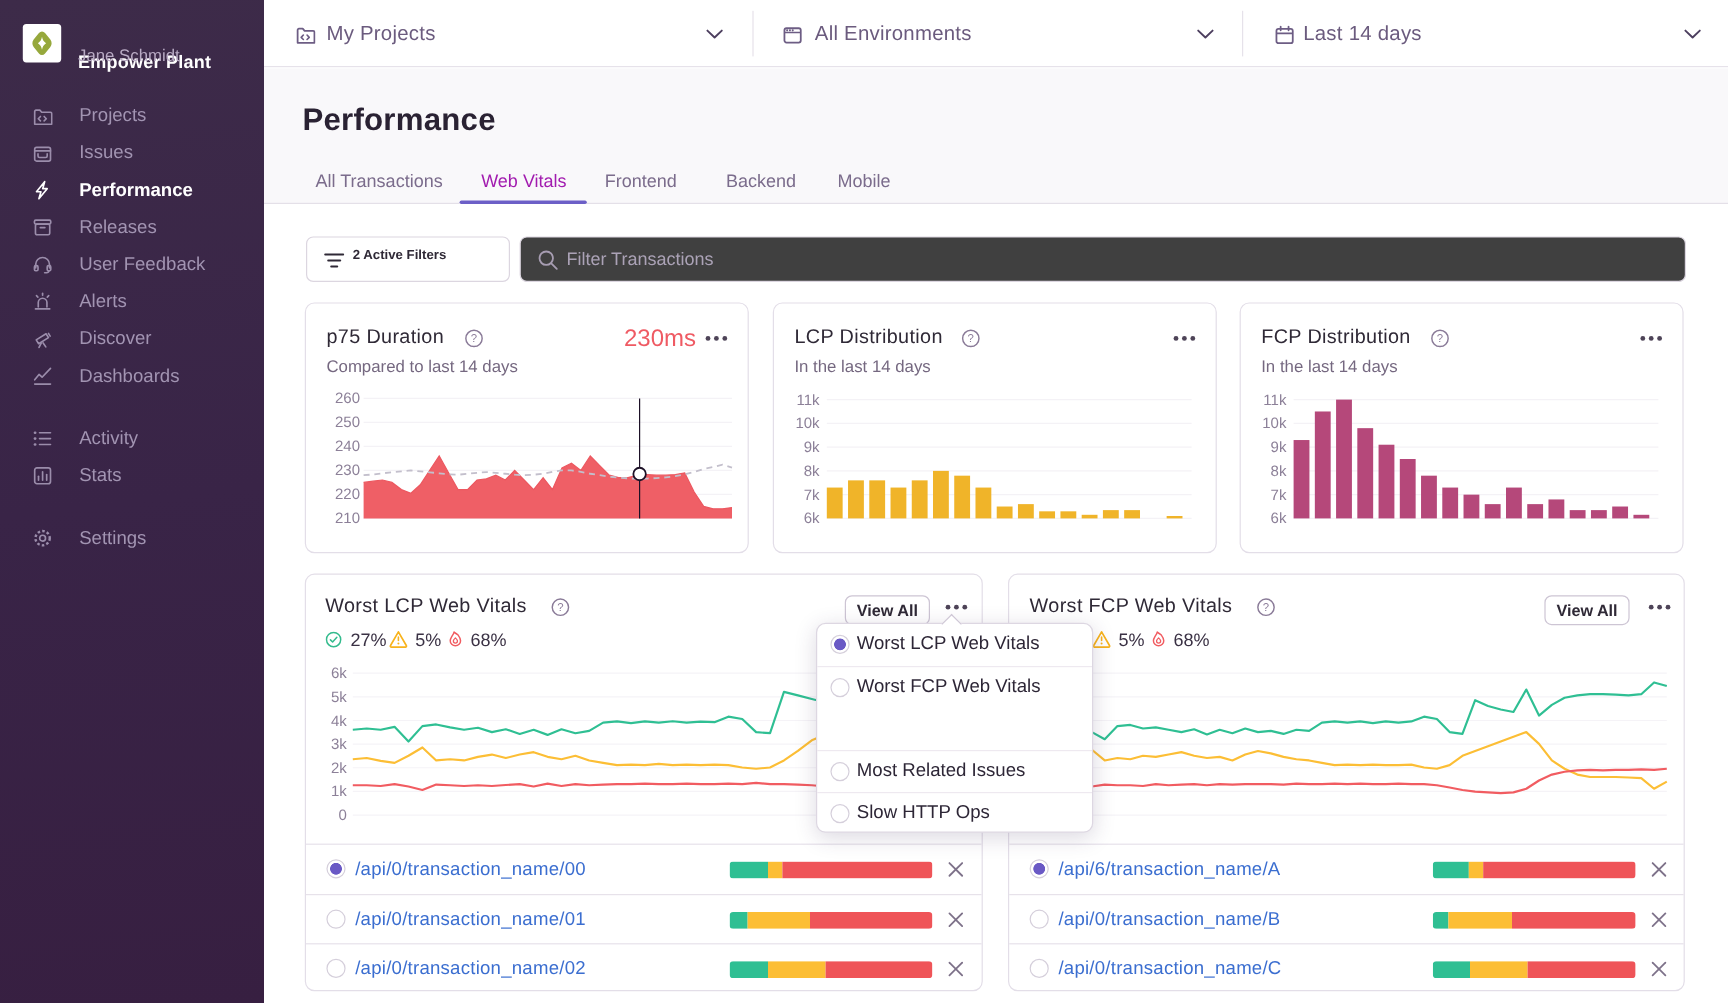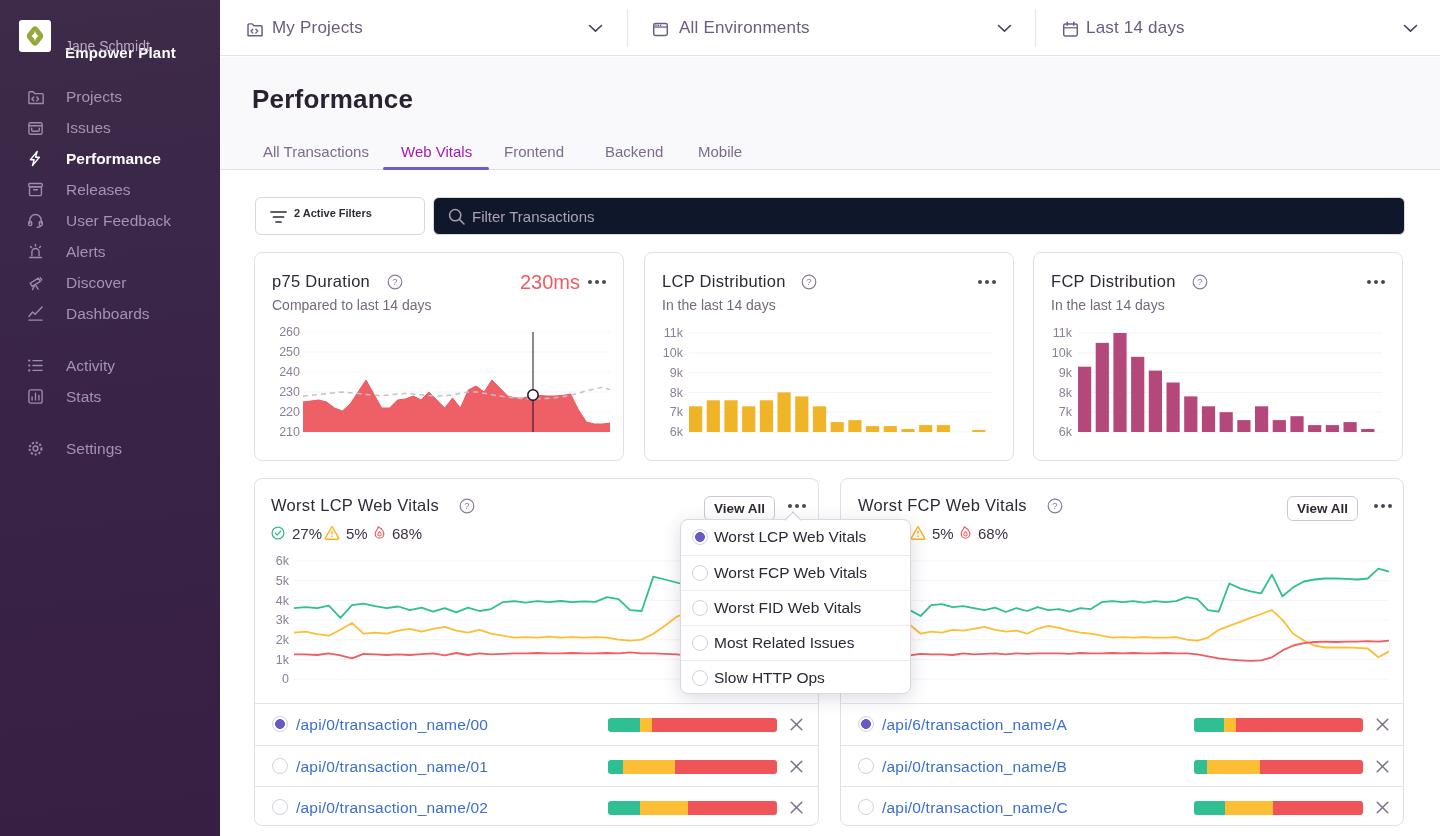--- a/index.html
+++ b/index.html
@@ -26,21 +26,21 @@
 #header { position:absolute; left:220px; top:57px; width:1220px; height:113px; background:#f9f8fa; border-bottom:1px solid #e4e0e8; }
 #h1 { position:absolute; left:32px; top:27px; font-size:26px; font-weight:bold; color:#2a2233; letter-spacing:.2px; }
 #viewtrends { position:absolute; right:28px; top:21px; width:124px; height:39px; background:#6a5bc6; border:1px solid #5242ad; border-radius:6px; color:#fff; font-size:15.5px; font-weight:bold; text-align:center; line-height:37px; box-shadow:0 2px 3px rgba(40,30,70,.12); }
 .tab { position:absolute; top:86px; font-size:15px; color:#7b6c8c; }
 .tab.active { color:#a21caf; }
 #tabline { position:absolute; left:163px; top:110px; width:106px; height:3px; background:#6c5fc7; border-radius:2px; }
 
 #content { position:absolute; left:220px; top:170px; width:1220px; height:666px; background:#fff; }
 #filterbtn { position:absolute; left:35px; top:27px; width:170px; height:38px; background:#fff; border:1px solid #dcd6e0; border-radius:6px; }
 #filterbtn .txt { position:absolute; left:38px; top:9px; font-size:11px; font-weight:bold; color:#2f2936; }
-#searchbox { position:absolute; left:213px; top:27px; width:972px; height:38px; background:#0f172a; border:1px solid #dcd6e0; border-radius:6px; }
+#searchbox { position:absolute; left:213px; top:27px; width:972px; height:38px; background:#404040; border:1px solid #dcd6e0; border-radius:6px; }
 #searchbox .ph { position:absolute; left:38px; top:10px; font-size:15px; color:#aba2b6; }
 .card { position:absolute; background:#fff; border:1px solid #e3dee8; border-radius:8px; }
 .ctitle { position:absolute; left:17px; top:19px; font-size:16.5px; font-weight:normal; color:#2f2936; letter-spacing:.3px; }
 .csub { position:absolute; left:17px; top:44px; font-size:14px; color:#756880; }
 .qm { position:absolute; }
 .chartsvg { position:absolute; left:0; top:0; }
 .axl { font-family:"Liberation Sans",sans-serif; font-size:12.5px; fill:#8c8098; }
 
 #card1 { left:34px; top:82px; width:370px; height:209px; }
 #card2 { left:424px; top:82px; width:370px; height:209px; }
@@ -545,24 +545,20 @@
 <div id="caret"></div>
 <div id="dropdown">
       <div class="item" style="top:0px;">
         <div class="radio sel" style="left:11px;top:9px;"></div>
         <div class="itxt">Worst LCP Web Vitals</div>
       </div>
       <div class="item" style="top:35px;">
         <div class="radio" style="left:11px;top:9px;"></div>
         <div class="itxt">Worst FCP Web Vitals</div>
       </div>
-      <div class="item" style="top:70px;">
-        <div class="radio" style="left:11px;top:9px;"></div>
-        <div class="itxt">Worst FID Web Vitals</div>
-      </div>
       <div class="item" style="top:105px;">
         <div class="radio" style="left:11px;top:9px;"></div>
         <div class="itxt">Most Related Issues</div>
       </div>
       <div class="item" style="top:140px;">
         <div class="radio" style="left:11px;top:9px;"></div>
         <div class="itxt">Slow HTTP Ops</div>
       </div>
     </div>
 </div>

